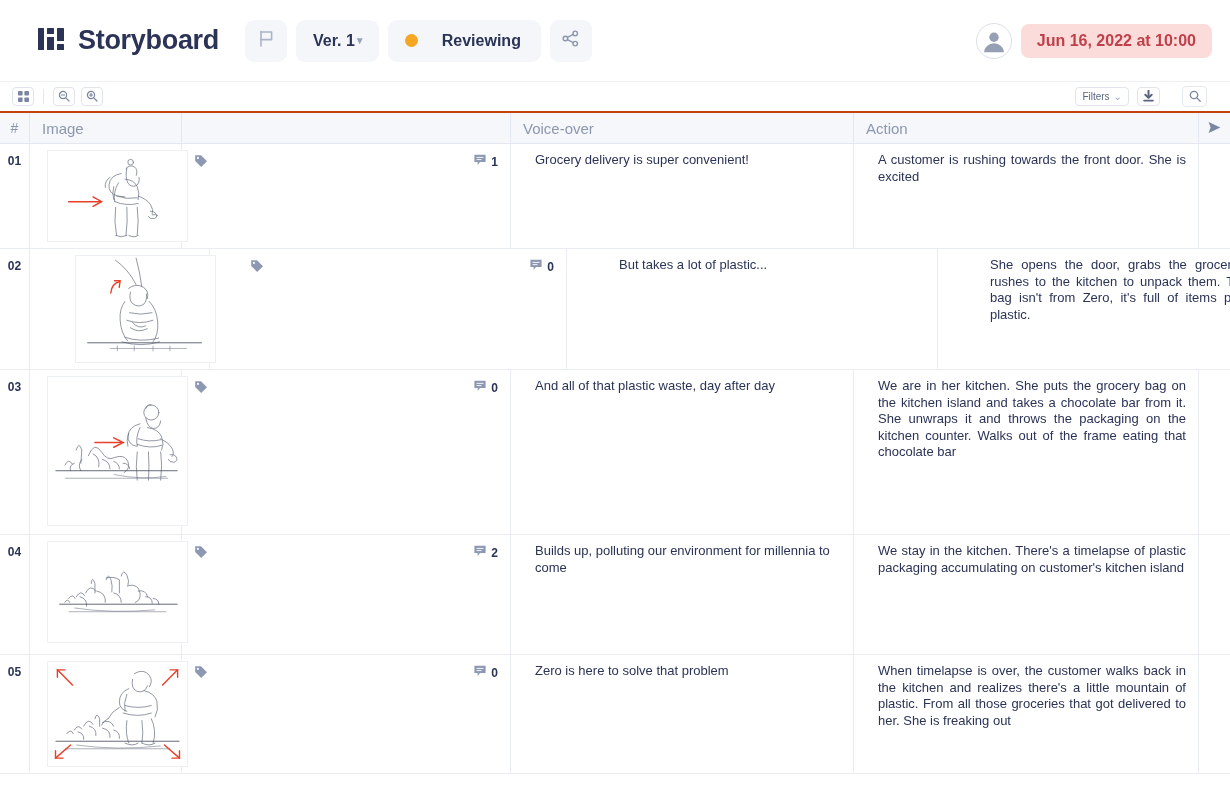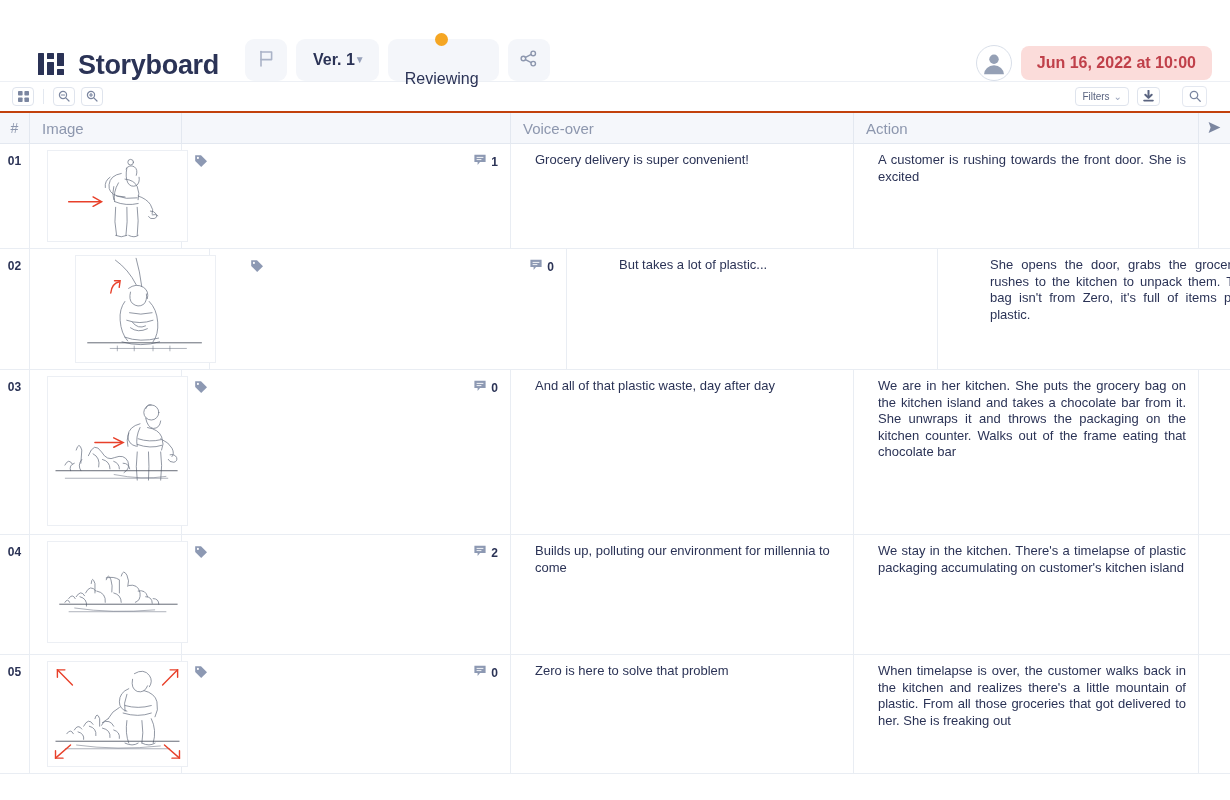--- a/index.html
+++ b/index.html
@@ -8,21 +8,21 @@
     background: #ffffff;
     font-family: "Liberation Sans", sans-serif;
     color: #2b3356;
     overflow: hidden;
   }
 
   
   .header {
     height: 82px;
     display: flex;
-    align-items: flex-end;
+    align-items: center;
     padding: 0 18px 0 38px;
     background: #ffffff;
     border-bottom: 1px solid #edf0f5;
     position: relative;
   }
   .brand { display: flex; align-items: center; gap: 14px; }
   .logo-grid { display: block; }
   .brand-title {
     font-size: 27px;
     font-weight: bold;
@@ -46,23 +46,22 @@
     gap: 0;
     font-size: 16px;
     font-weight: bold;
     color: #2b3356;
   }
   .chev { color: #98a2bb; font-size: 10px; line-height: 1; }
   .pill-status {
     padding: 0 20px 0 17px;
     gap: 24px;
     font-size: 16px;
-    font-weight: normal;
+    font-weight: bold;
     color: #2b3356;
-    flex-direction: column;
   }
   .status-dot { width: 13px; height: 13px; border-radius: 50%; background: #f5a623; flex: none; }
 
   .hdr-right {
     margin-left: auto;
     display: flex;
     align-items: center;
     gap: 9px;
   }
   .avatar {

